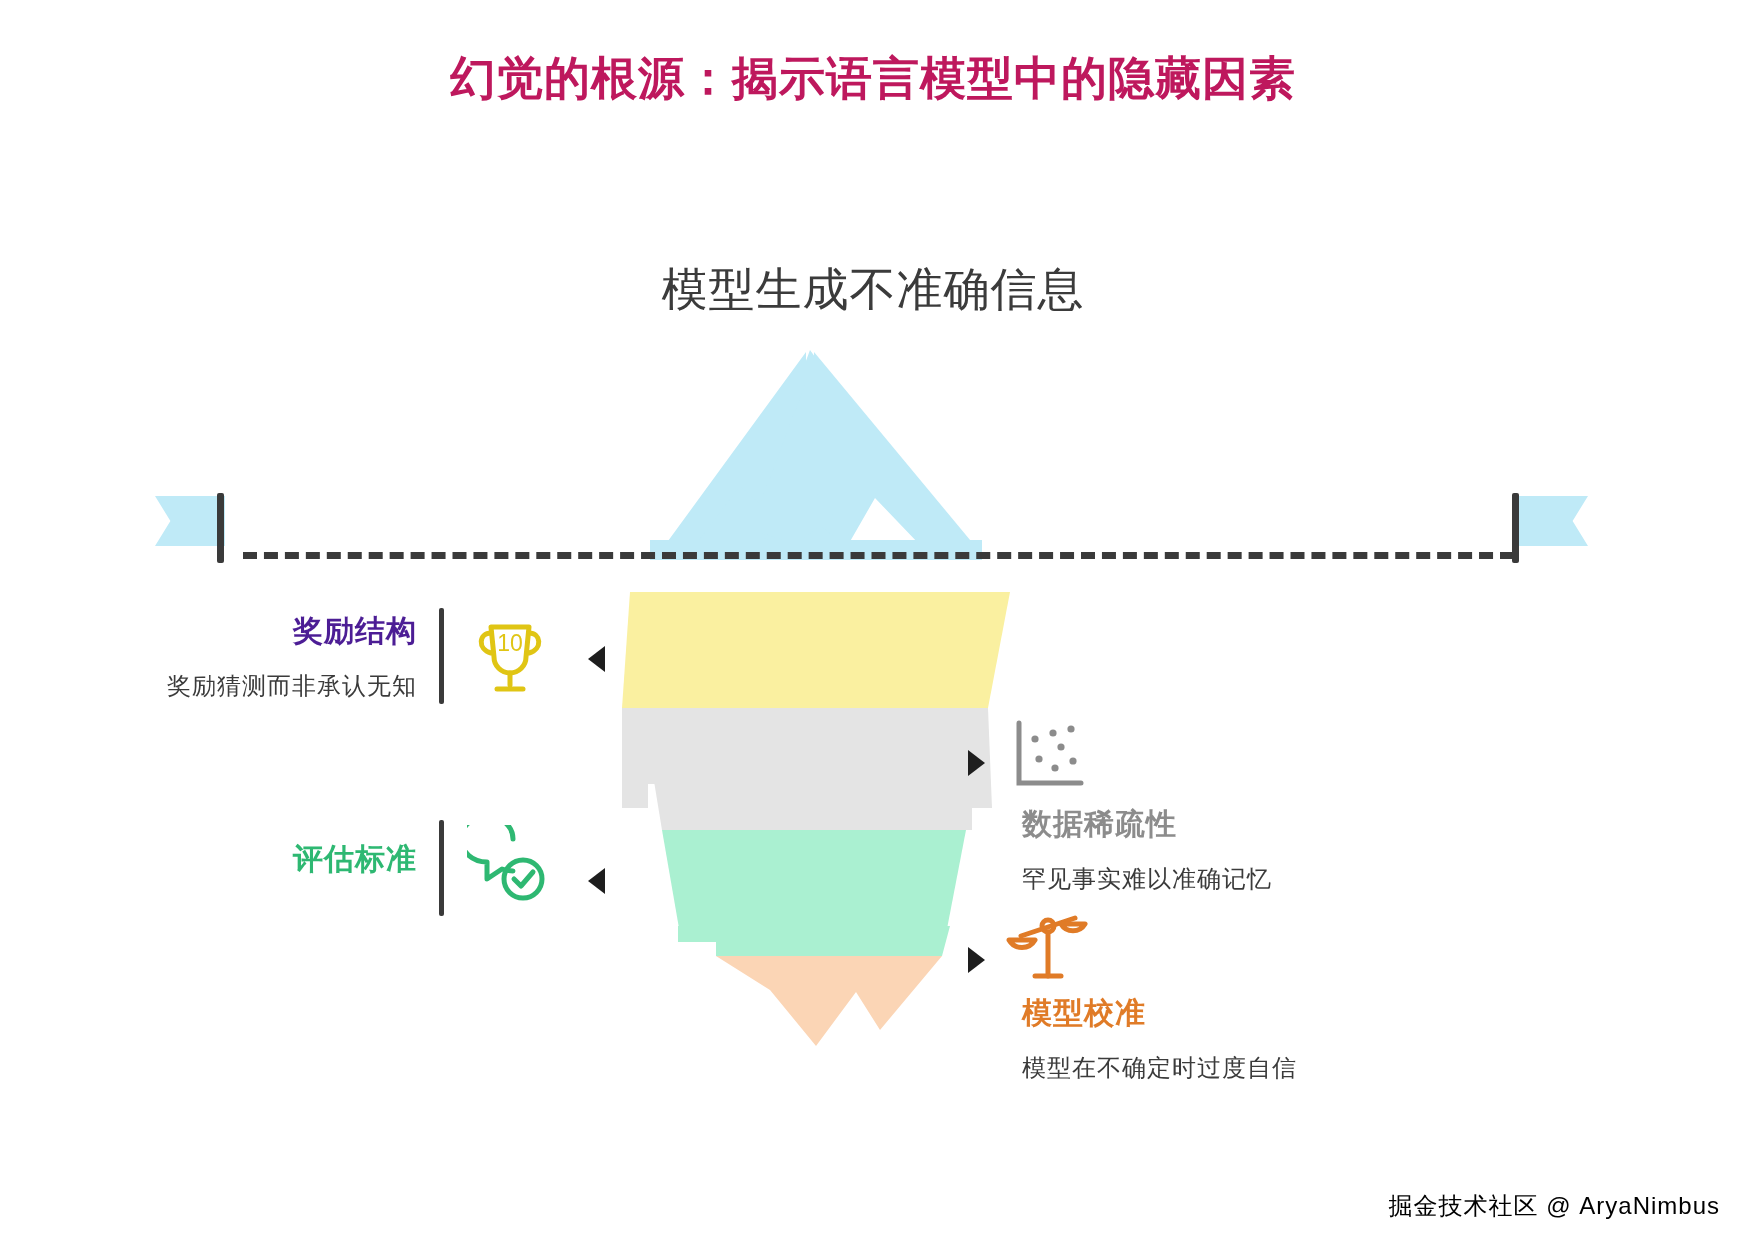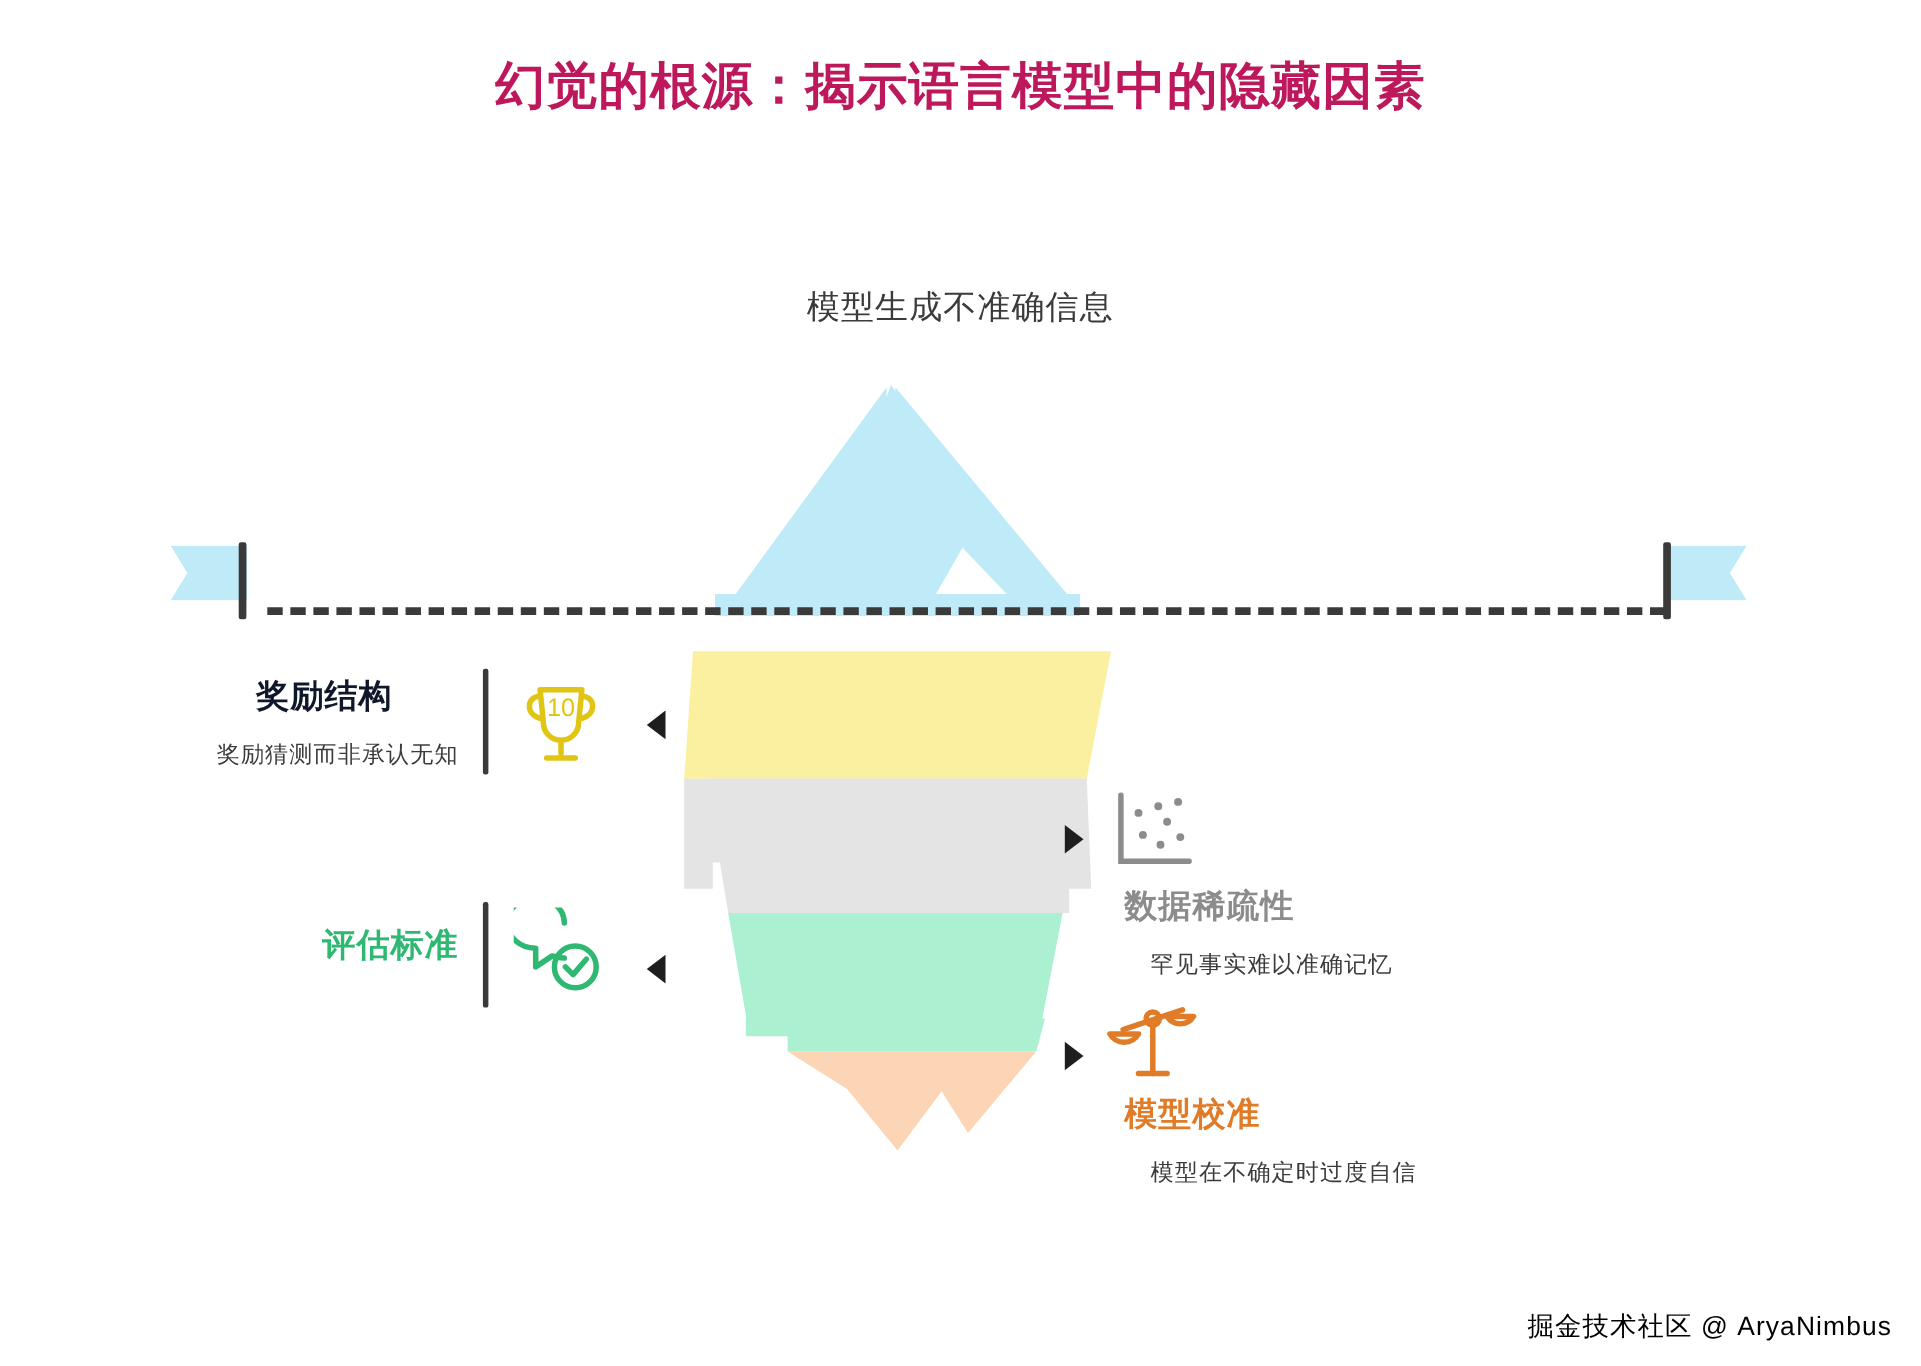--- a/index.html
+++ b/index.html
@@ -44,21 +44,21 @@
     font-weight: bold;
     color: #e23b2e;
     letter-spacing: 1px;
   }
   .peak-desc {
     position: absolute;
     top: 259px;
     left: 0;
     width: 1746px;
     text-align: center;
-    font-size: 30px;
+    font-size: 46px;
     color: #3b3b3b;
     letter-spacing: 1px;
   }
 
   
   .iceberg {
     position: absolute;
     left: 620px;
     top: 330px;
     width: 400px;
@@ -109,25 +109,24 @@
 
   
   .callout { position: absolute; }
   .callout .title-txt {
     font-size: 30px;
     font-weight: bold;
     letter-spacing: 1px;
     white-space: nowrap;
   }
   .callout .desc {
-    font-size: 21px;
+    font-size: 24px;
     color: #3b3b3b;
     letter-spacing: 1px;
     white-space: nowrap;
-    margin-left: 24px;
   }
   .callout-left .desc { text-align: right; }
   .callout-right .desc { text-align: left; }
 
   .divider {
     width: 5px;
     background: #3a3a3a;
     border-radius: 2px;
   }
 
@@ -228,21 +227,21 @@
     <div class="pole"></div>
   </div>
   <div class="flag flag-right">
     <div class="banner"></div>
     <div class="pole"></div>
   </div>
 
   <div class="callout callout-left" id="callout-reward">
     <div class="left-stack">
       <div class="txt-rows left-text">
-        <div class="title-txt" style="color:#0f172a; text-align:center;">奖励结构</div>
+        <div class="title-txt" style="color:#4c1d95; text-align:right;">奖励结构</div>
         <div class="desc">奖励猜测而非承认无知</div>
       </div>
       <div class="divider"></div>
       <div class="icon-box" style="margin-left:18px;">
         <svg width="86" height="86" viewBox="0 0 86 86">
           <path d="M24 14 L62 14 L59 44 A16 16 0 0 1 27 44 Z" fill="none" stroke="#e0c514" stroke-width="5" stroke-linejoin="round"></path>
           <path d="M24 20 C12 20 10 36 24 40" fill="none" stroke="#e0c514" stroke-width="5" stroke-linecap="round"></path>
           <path d="M62 20 C74 20 76 36 62 40" fill="none" stroke="#e0c514" stroke-width="5" stroke-linecap="round"></path>
           <path d="M43 60 L43 72" fill="none" stroke="#e0c514" stroke-width="5" stroke-linecap="round"></path>
           <path d="M30 76 L56 76" fill="none" stroke="#e0c514" stroke-width="5" stroke-linecap="round"></path>

